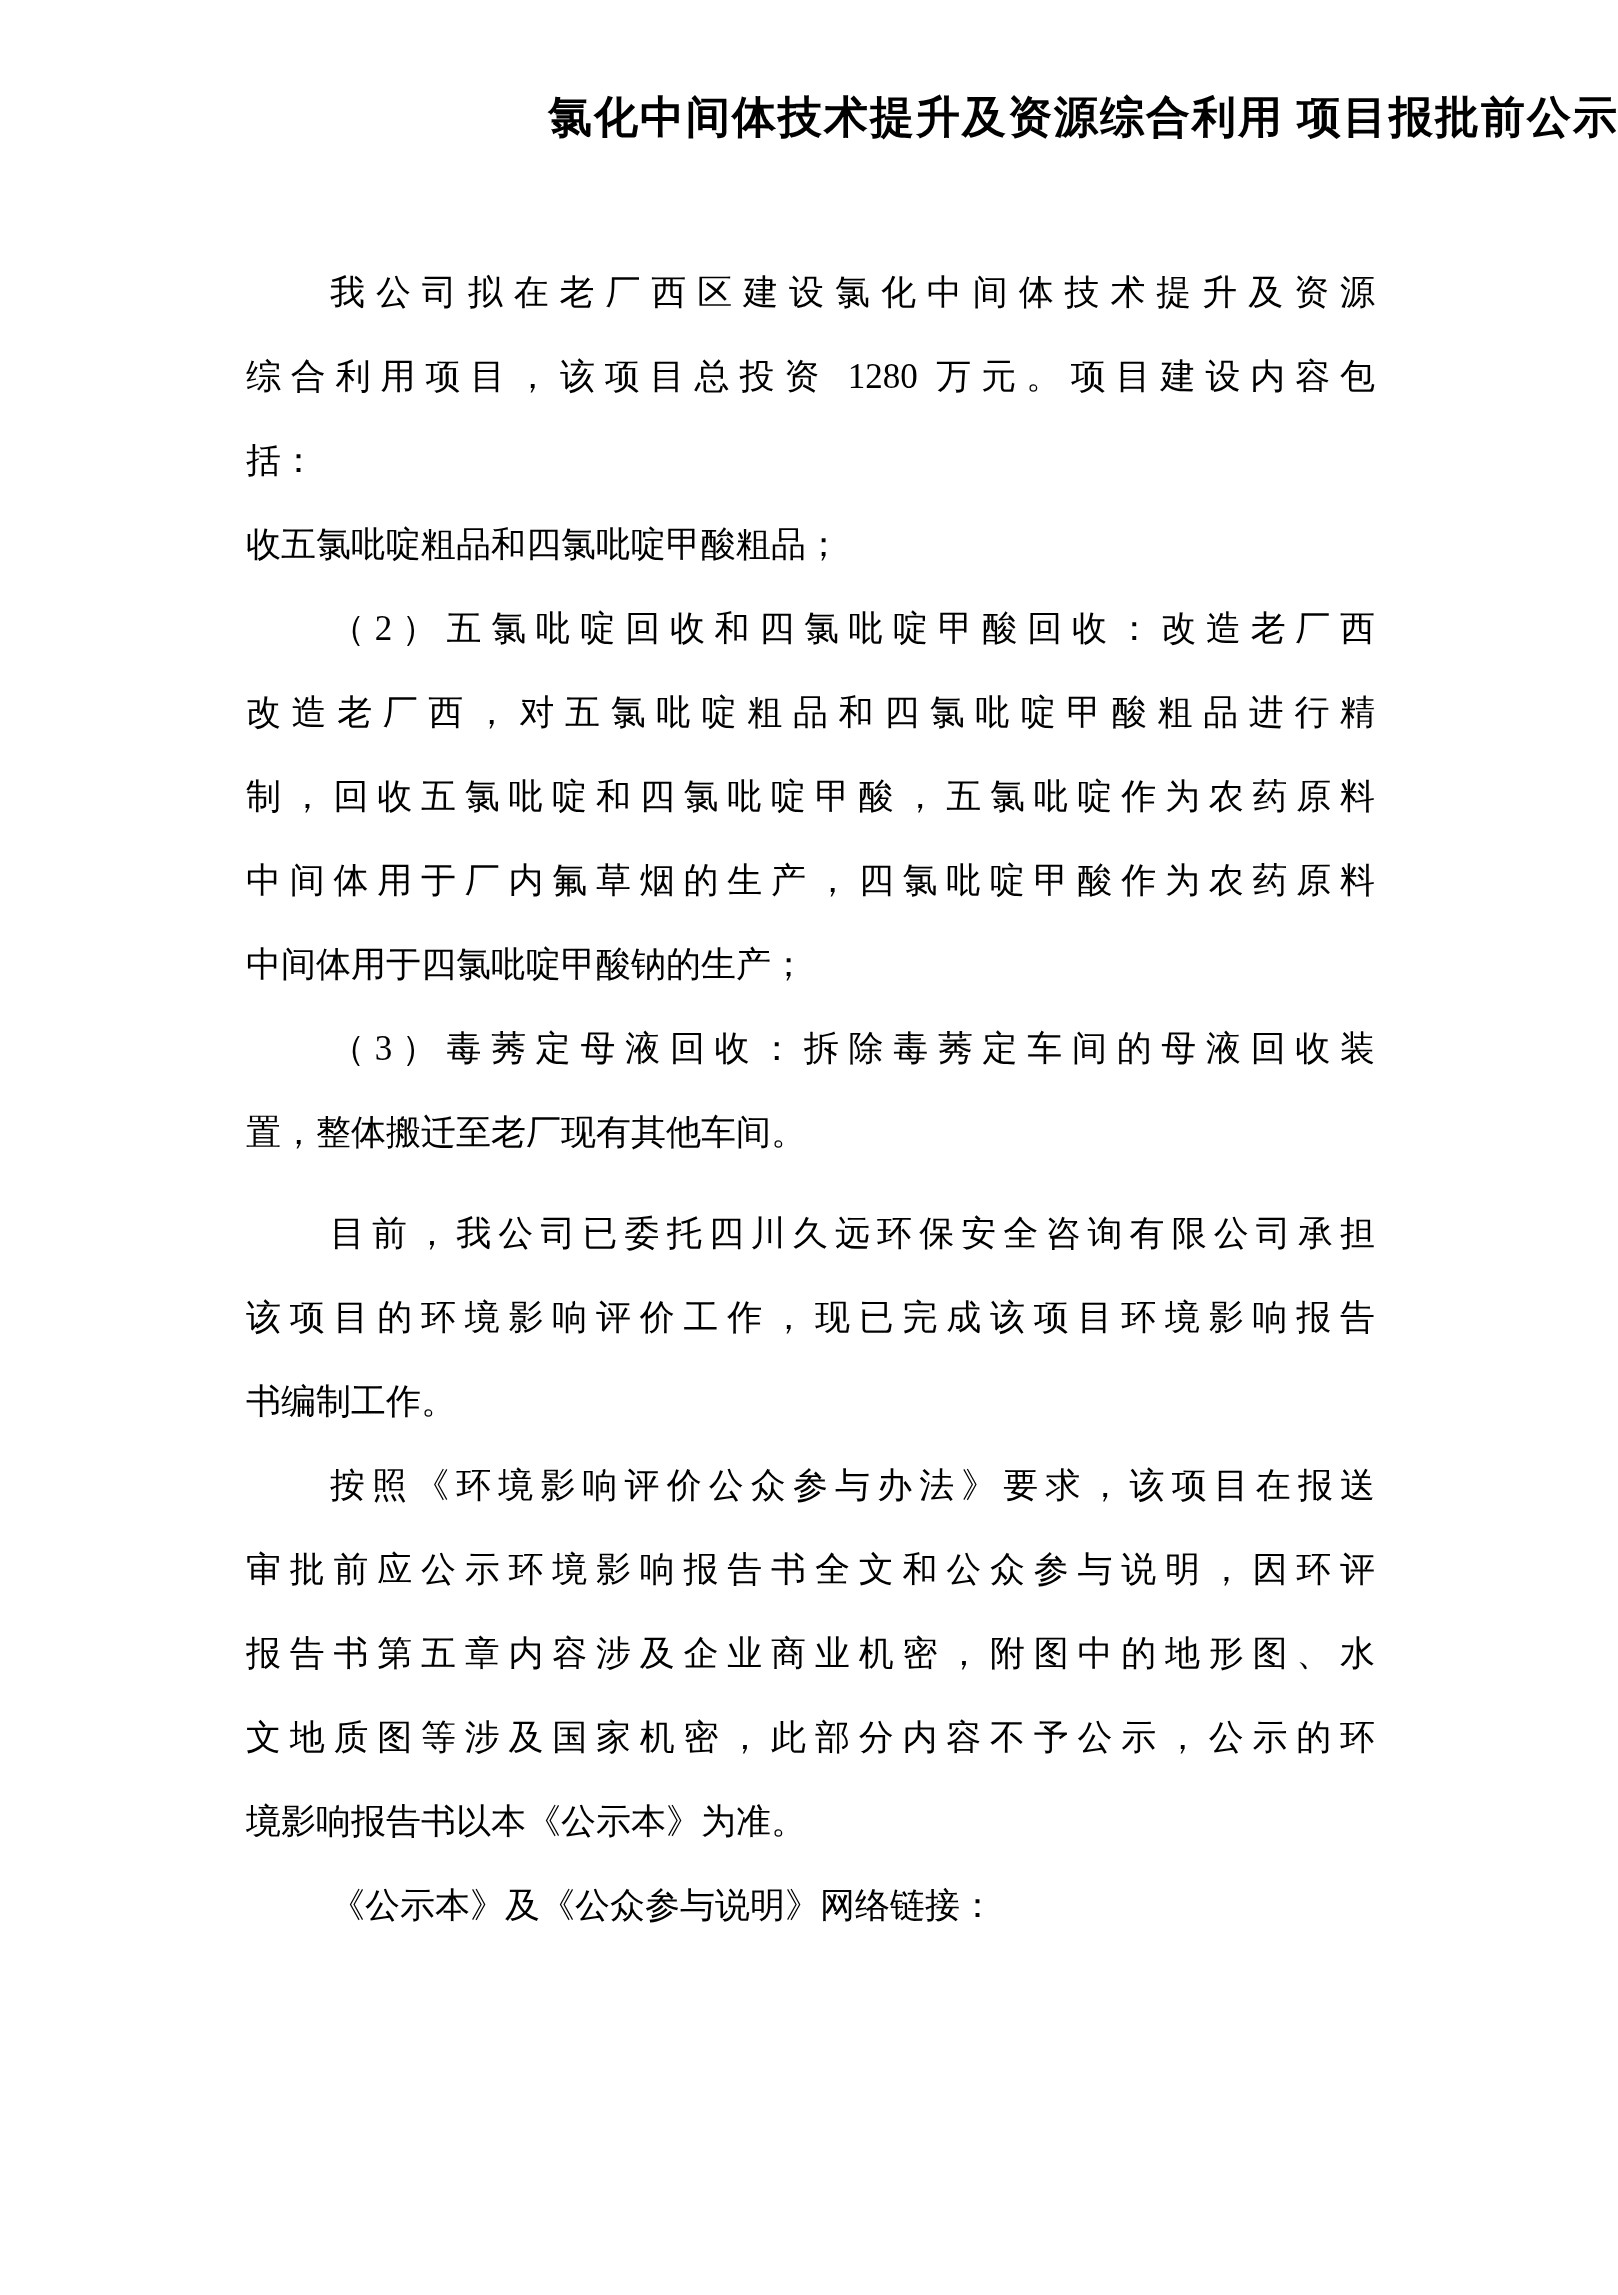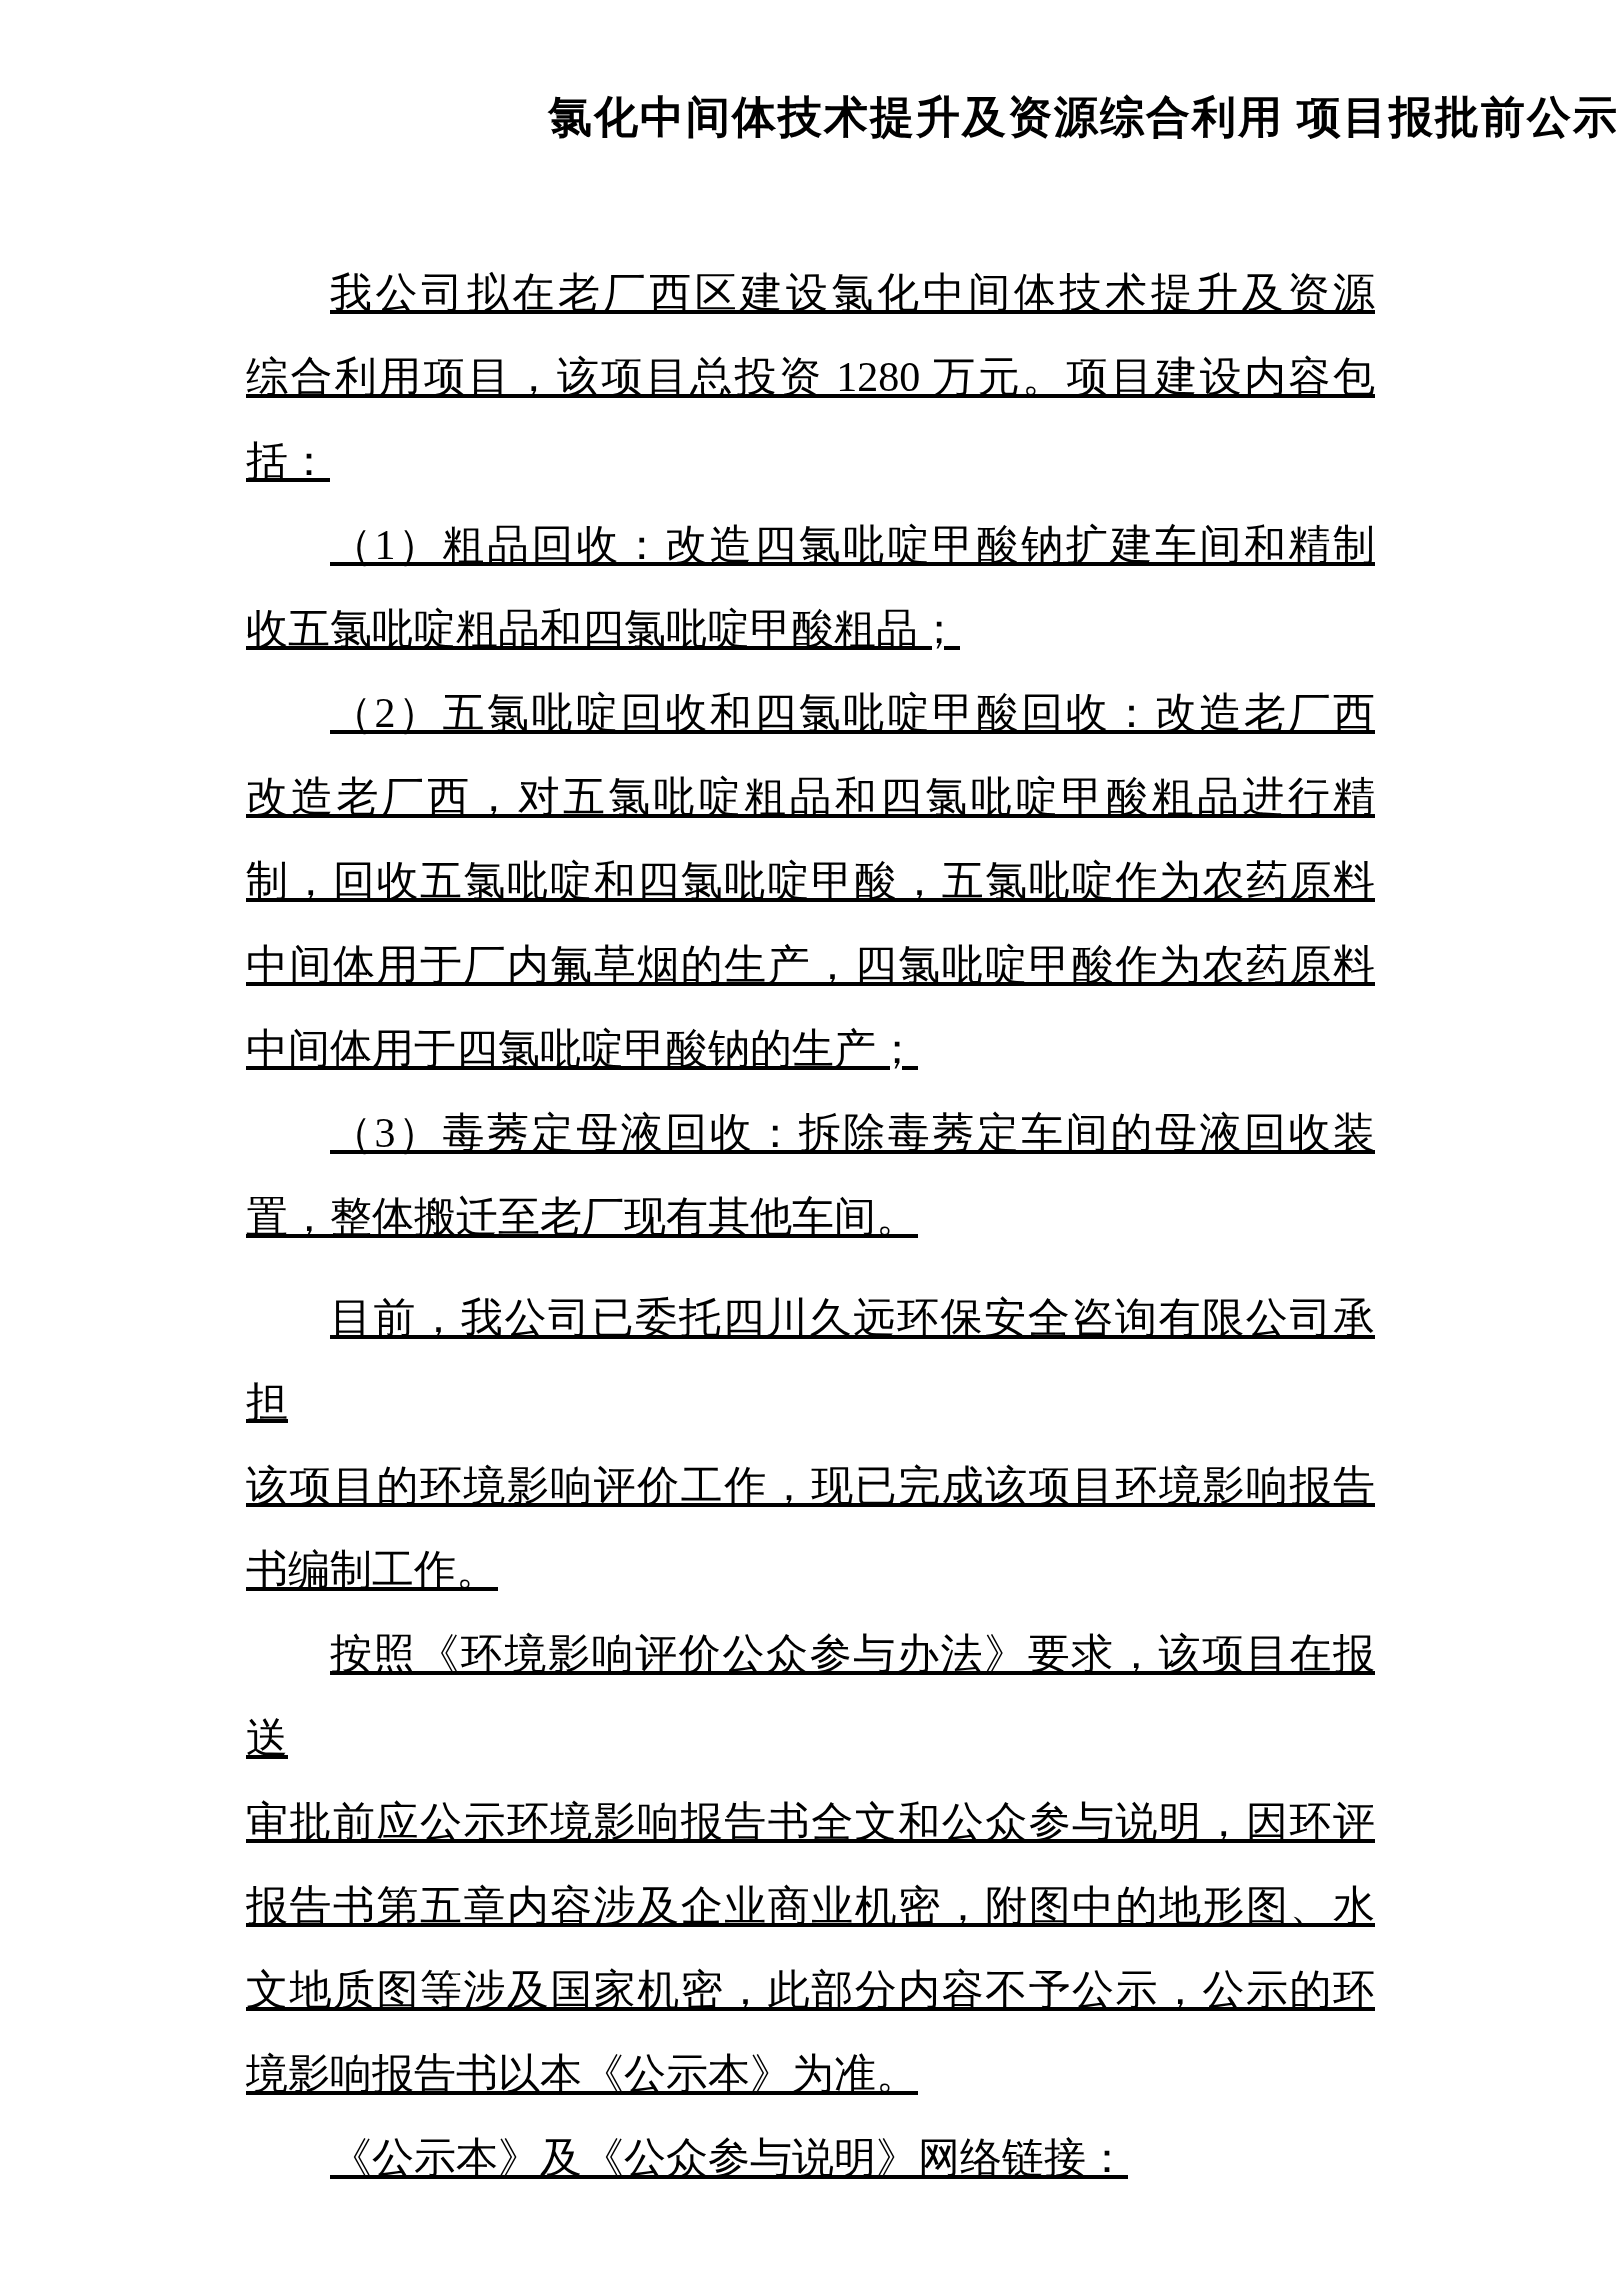--- a/index.html
+++ b/index.html
@@ -20,22 +20,21 @@
     margin: 0;
     padding-top: 85px;
     font-size: 44px;
     line-height: 65px;
     font-weight: bold;
     text-align: right;
     letter-spacing: 2px;
   }
   .body {
     margin: 101px 244px 0 246px;
-    font-size: 42px;
-    text-decoration: underline;
+    font-size: 35px;
   }
   .line {
     line-height: 84px;
     min-height: 84px;
     text-align: left;
   }
   
   .line.just {
     text-align: justify;
     text-align-last: justify;
@@ -51,21 +50,20 @@
 <body>
 
 <div class="page">
 
   <h1 class="title">氯化中间体技术提升及资源综合利用 项目报批前公示</h1>
 
   <div class="body">
     <div class="line just indent">我公司拟在老厂西区建设氯化中间体技术提升及资源</div>
     <div class="line just">综合利用项目，该项目总投资 1280 万元。项目建设内容包</div>
     <div class="line">括：</div>
-    <div class="line just indent">（1）粗品回收：改造四氯吡啶甲酸钠扩建车间和精制</div>
     <div class="line">收五氯吡啶粗品和四氯吡啶甲酸粗品；</div>
     <div class="line just indent">（2）五氯吡啶回收和四氯吡啶甲酸回收：改造老厂西</div>
     <div class="line just">改造老厂西，对五氯吡啶粗品和四氯吡啶甲酸粗品进行精</div>
     <div class="line just">制，回收五氯吡啶和四氯吡啶甲酸，五氯吡啶作为农药原料</div>
     <div class="line just">中间体用于厂内氟草烟的生产，四氯吡啶甲酸作为农药原料</div>
     <div class="line">中间体用于四氯吡啶甲酸钠的生产；</div>
     <div class="line just indent">（3）毒莠定母液回收：拆除毒莠定车间的母液回收装</div>
     <div class="line">置，整体搬迁至老厂现有其他车间。</div>
     <div class="line just indent gap">目前，我公司已委托四川久远环保安全咨询有限公司承担</div>
     <div class="line just">该项目的环境影响评价工作，现已完成该项目环境影响报告</div>

